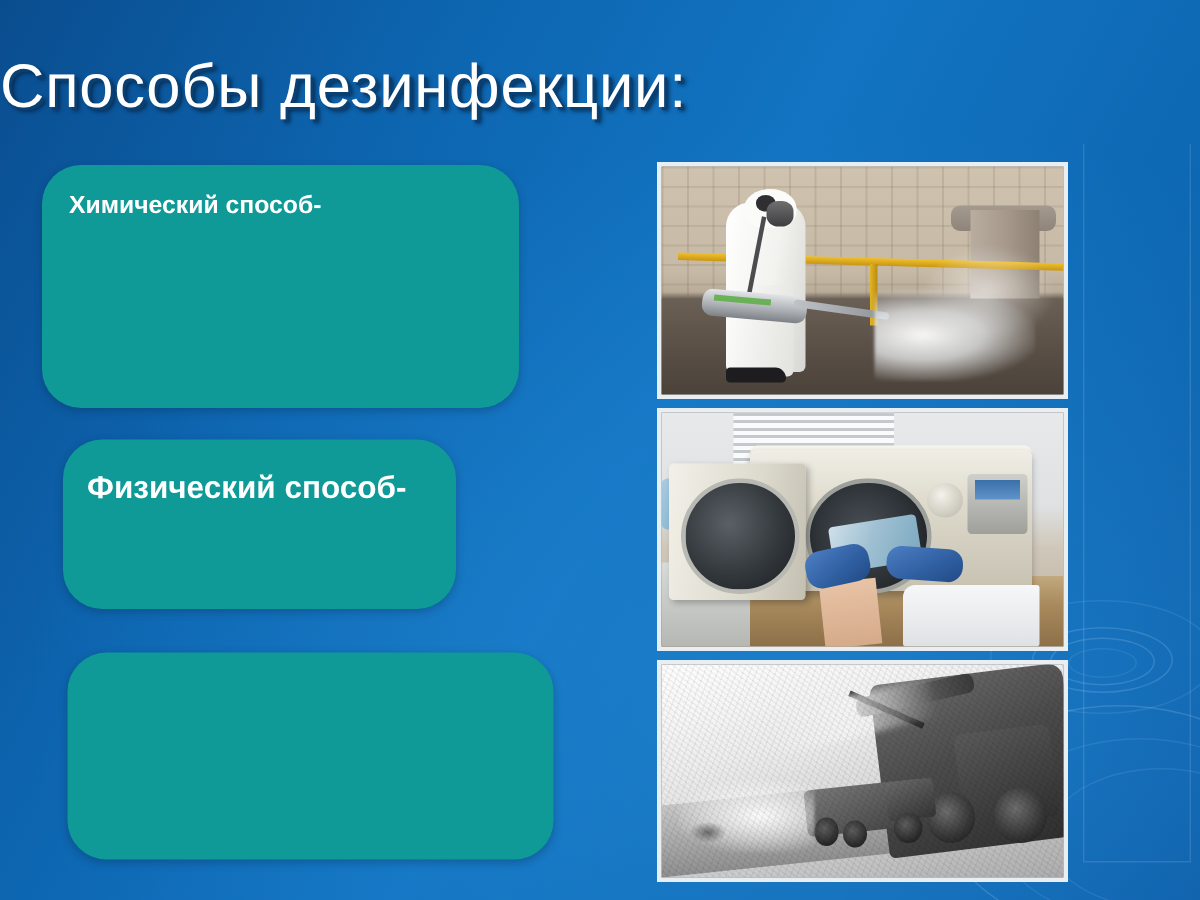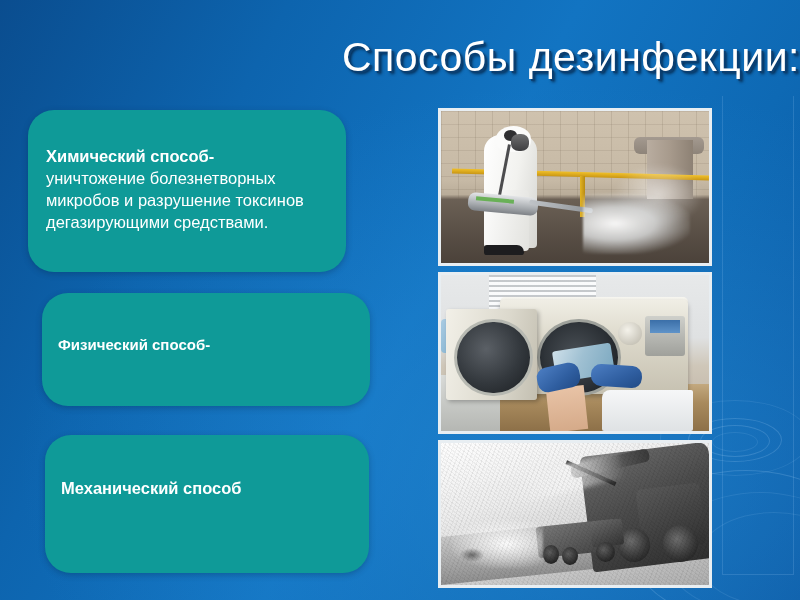--- a/index.html
+++ b/index.html
@@ -56,21 +56,21 @@
     top: 574px;
     background: rgba(180,220,255,0.16);
   }
 
   
   .title {
     position: absolute;
     left: 0;
     top: 34px;
     width: 800px;
-    text-align: right;
+    text-align: left;
     font-size: 41px;
     font-weight: normal;
     color: #ffffff;
     letter-spacing: 0.5px;
     text-shadow:
        2px 2px 0 #0a3f72,
        3px 3px 3px rgba(3,30,60,0.85);
     white-space: nowrap;
   }
 
@@ -82,42 +82,41 @@
     box-sizing: border-box;
     color: #ffffff;
     box-shadow: 0 2px 6px rgba(3,35,65,0.30);
   }
   .box .bx-inner {
     padding: 14px 16px 12px 18px;
   }
   .box .lead {
     font-weight: bold;
     display: block;
-    margin-top: 19px;
   }
   .box .body {
     display: block;
   }
 
   #box-chemical {
     left: 28px;
     top: 110px;
     width: 318px;
     height: 162px;
     font-size: 16.5px;
     line-height: 22px;
   }
   #box-chemical .bx-inner { padding-top: 16px; }
 
   #box-physical {
     left: 42px;
     top: 293px;
-    width: 328px;
+    width: 262px;
     height: 113px;
-    font-size: 15px;
+    font-size: 21px;
     line-height: 24px;
   }
   #box-physical .bx-inner { padding-top: 21px; padding-left: 16px; }
 
   #box-mechanical {
     left: 45px;
     top: 435px;
     width: 324px;
     height: 138px;
     font-size: 16.5px;
@@ -421,33 +420,31 @@
   </div>
   <div class="guide-line l1"></div>
   <div class="guide-line l2"></div>
   <div class="guide-bottom"></div>
 
   <div class="title">Способы дезинфекции:</div>
 
   <div class="box" id="box-chemical">
     <div class="bx-inner">
       <span class="lead">Химический способ-</span>
-      <span class="body">уничтожение болезнетворных микробов и разрушение токсинов дегазирующими средствами.</span>
     </div>
   </div>
 
   <div class="box" id="box-physical">
     <div class="bx-inner">
       <span class="lead">Физический способ-</span>
     </div>
   </div>
 
   <div class="box" id="box-mechanical">
     <div class="bx-inner">
-      <span class="lead">Механический способ</span>
     </div>
   </div>
 
   <div class="photo" id="photo-fogging" title="Рабочий в белом защитном костюме и противогазе распыляет дезинфицирующий туман в коридоре">
     <div class="scene">
       <div class="p1-bg"></div>
       <div class="p1-tilewall"></div>
       <div class="p1-pillar-cap"></div>
       <div class="p1-pillar"></div>
       <div class="p1-floor"></div>

